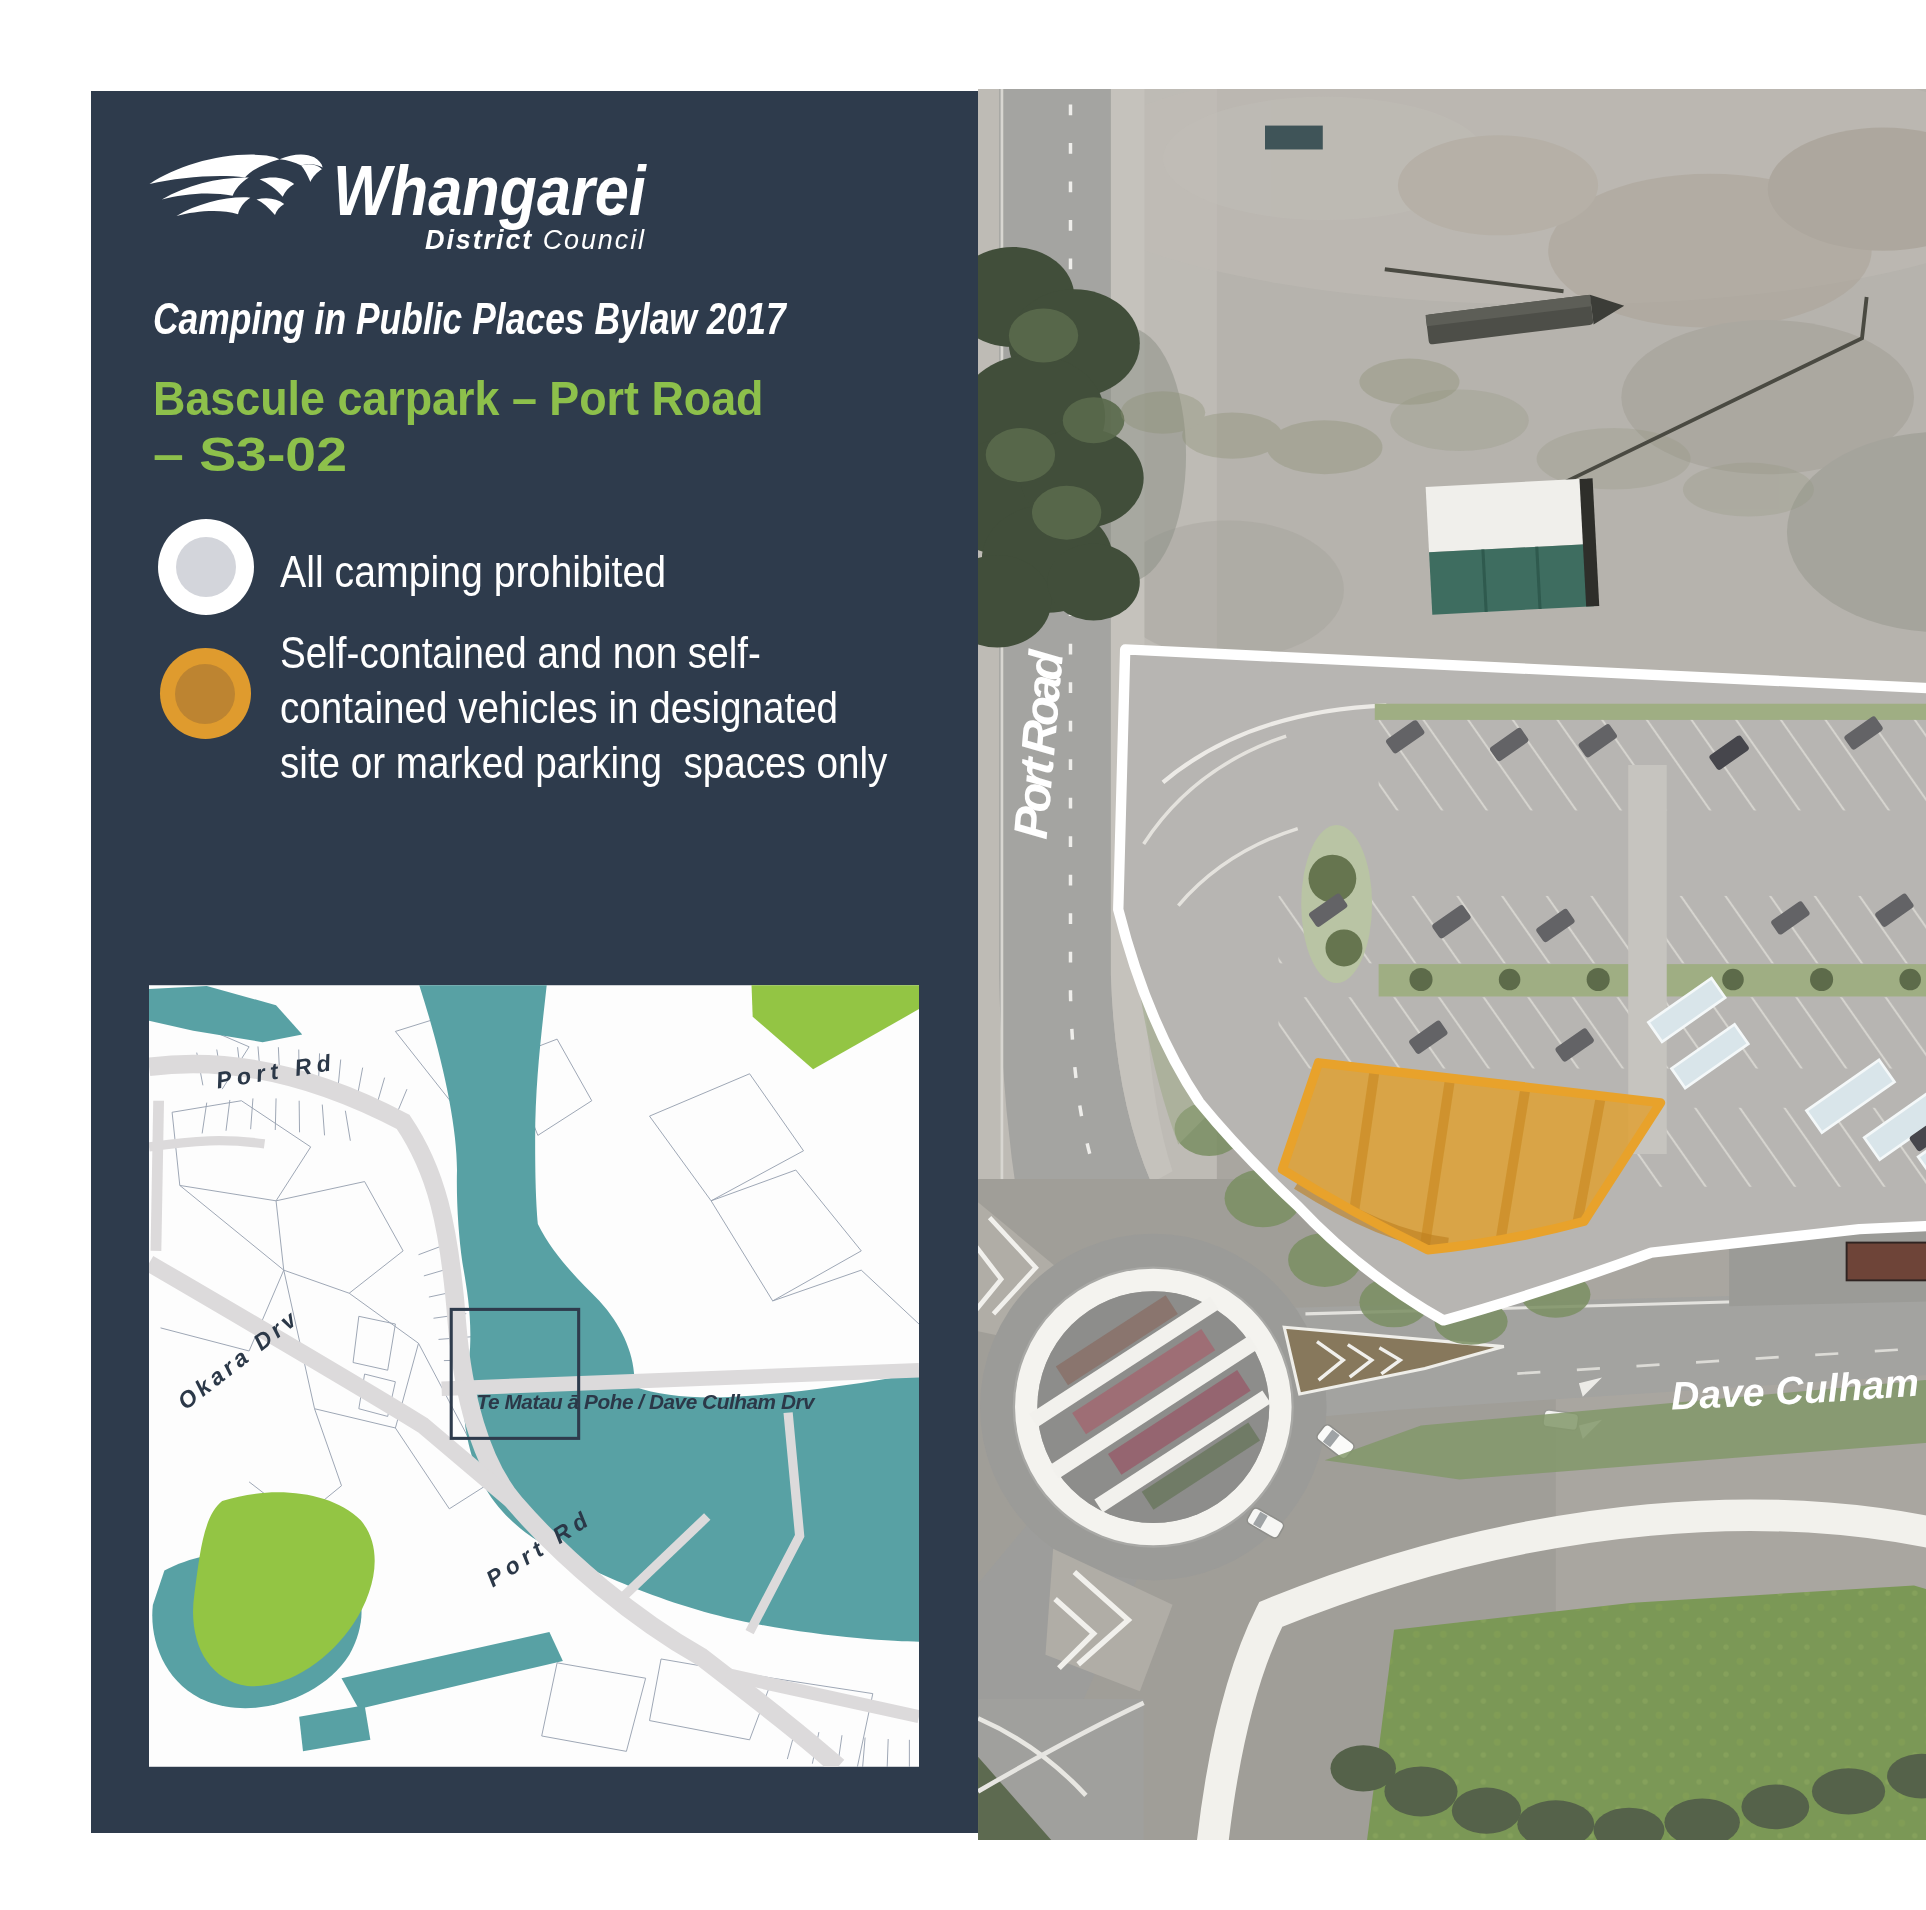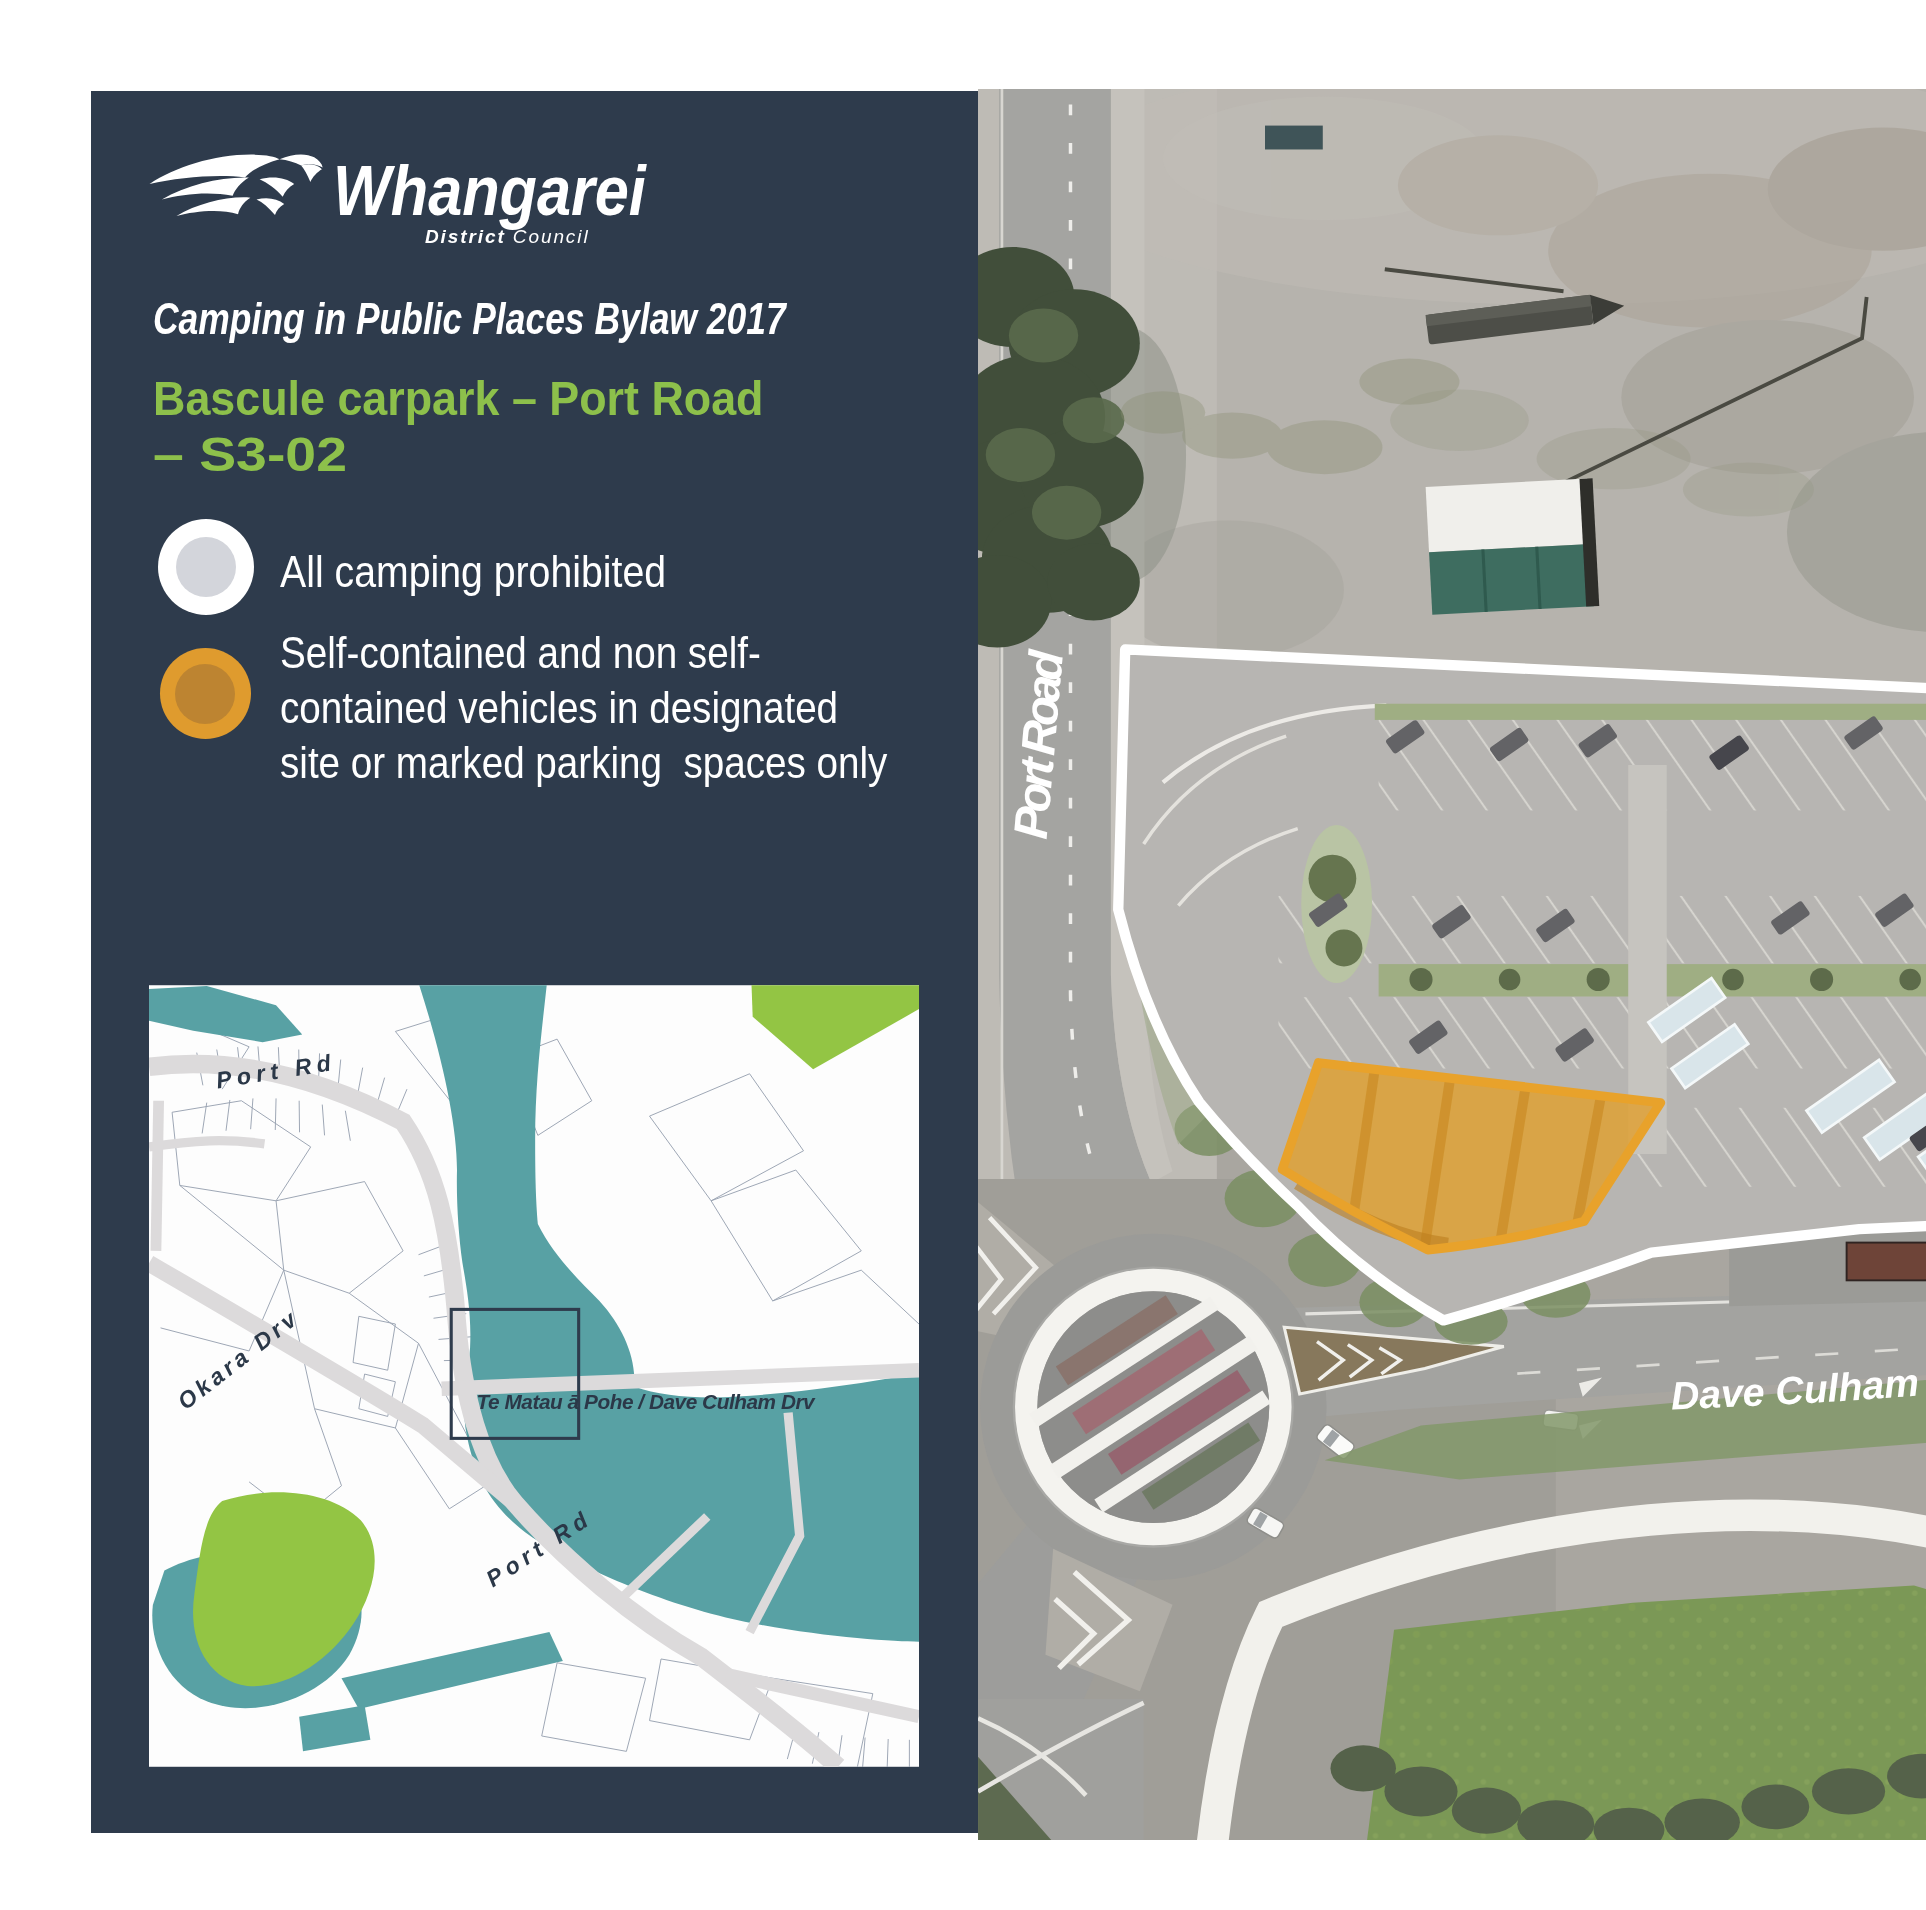--- a/index.html
+++ b/index.html
@@ -21,21 +21,21 @@
     <path d="M74 144 C130 116 210 100 266 104 C248 114 238 126 234 140 C186 128 120 134 74 144 Z"></path>
     <path d="M342 20 C375 8 410 6 432 16 C444 22 452 30 454 38 C436 30 414 28 398 34 C382 26 362 22 342 20 Z"></path>
     <path d="M398 34 C418 28 440 32 452 42 C440 48 428 58 422 70 C414 54 406 42 398 34 Z"></path>
     <path d="M290 64 C324 56 358 60 380 74 C366 80 356 90 350 102 C332 84 310 72 290 64 Z"></path>
     <path d="M282 108 C310 102 336 106 354 118 C342 124 334 132 330 142 C314 126 298 114 282 108 Z"></path>
   </g>
 </svg>
 
 <div class="abs w" style="left:333px;top:155px;font-size:71px;line-height:1;font-weight:bold;font-style:italic;transform:scale(0.862,1);transform-origin:0 0;white-space:nowrap;">Whangarei</div>
 
-<div class="abs w" style="left:425px;top:227px;font-size:19px;line-height:1;font-style:italic;letter-spacing:1.9px;white-space:nowrap;"><b>District</b> Council</div>
+<div class="abs w" style="left:425px;top:227px;font-size:27px;line-height:1;font-style:italic;letter-spacing:1.9px;white-space:nowrap;"><b>District</b> Council</div>
 
 <div class="abs w" style="left:153px;top:297px;font-size:44px;line-height:1;font-weight:bold;font-style:italic;transform:scale(0.806,1);transform-origin:0 0;white-space:nowrap;">Camping in Public Places Bylaw 2017</div>
 
 <div class="abs" style="left:153px;top:374px;font-size:49px;line-height:1;font-weight:bold;color:#8dc04b;transform:scale(0.915,1);transform-origin:0 0;white-space:nowrap;">Bascule carpark – Port Road</div>
 <div class="abs" style="left:153px;top:430px;font-size:49px;line-height:1;font-weight:bold;color:#8dc04b;transform:scale(1.13,1);transform-origin:0 0;white-space:nowrap;">– S3-02</div>
 
 <div class="abs" style="left:158px;top:519px;width:96px;height:96px;border-radius:50%;background:#ffffff;"></div>
 <div class="abs" style="left:176px;top:537px;width:60px;height:60px;border-radius:50%;background:#d3d5db;"></div>
 <div class="abs w" style="left:280px;top:549px;font-size:45px;line-height:1;transform:scale(0.872,1);transform-origin:0 0;white-space:nowrap;">All camping prohibited</div>
 

